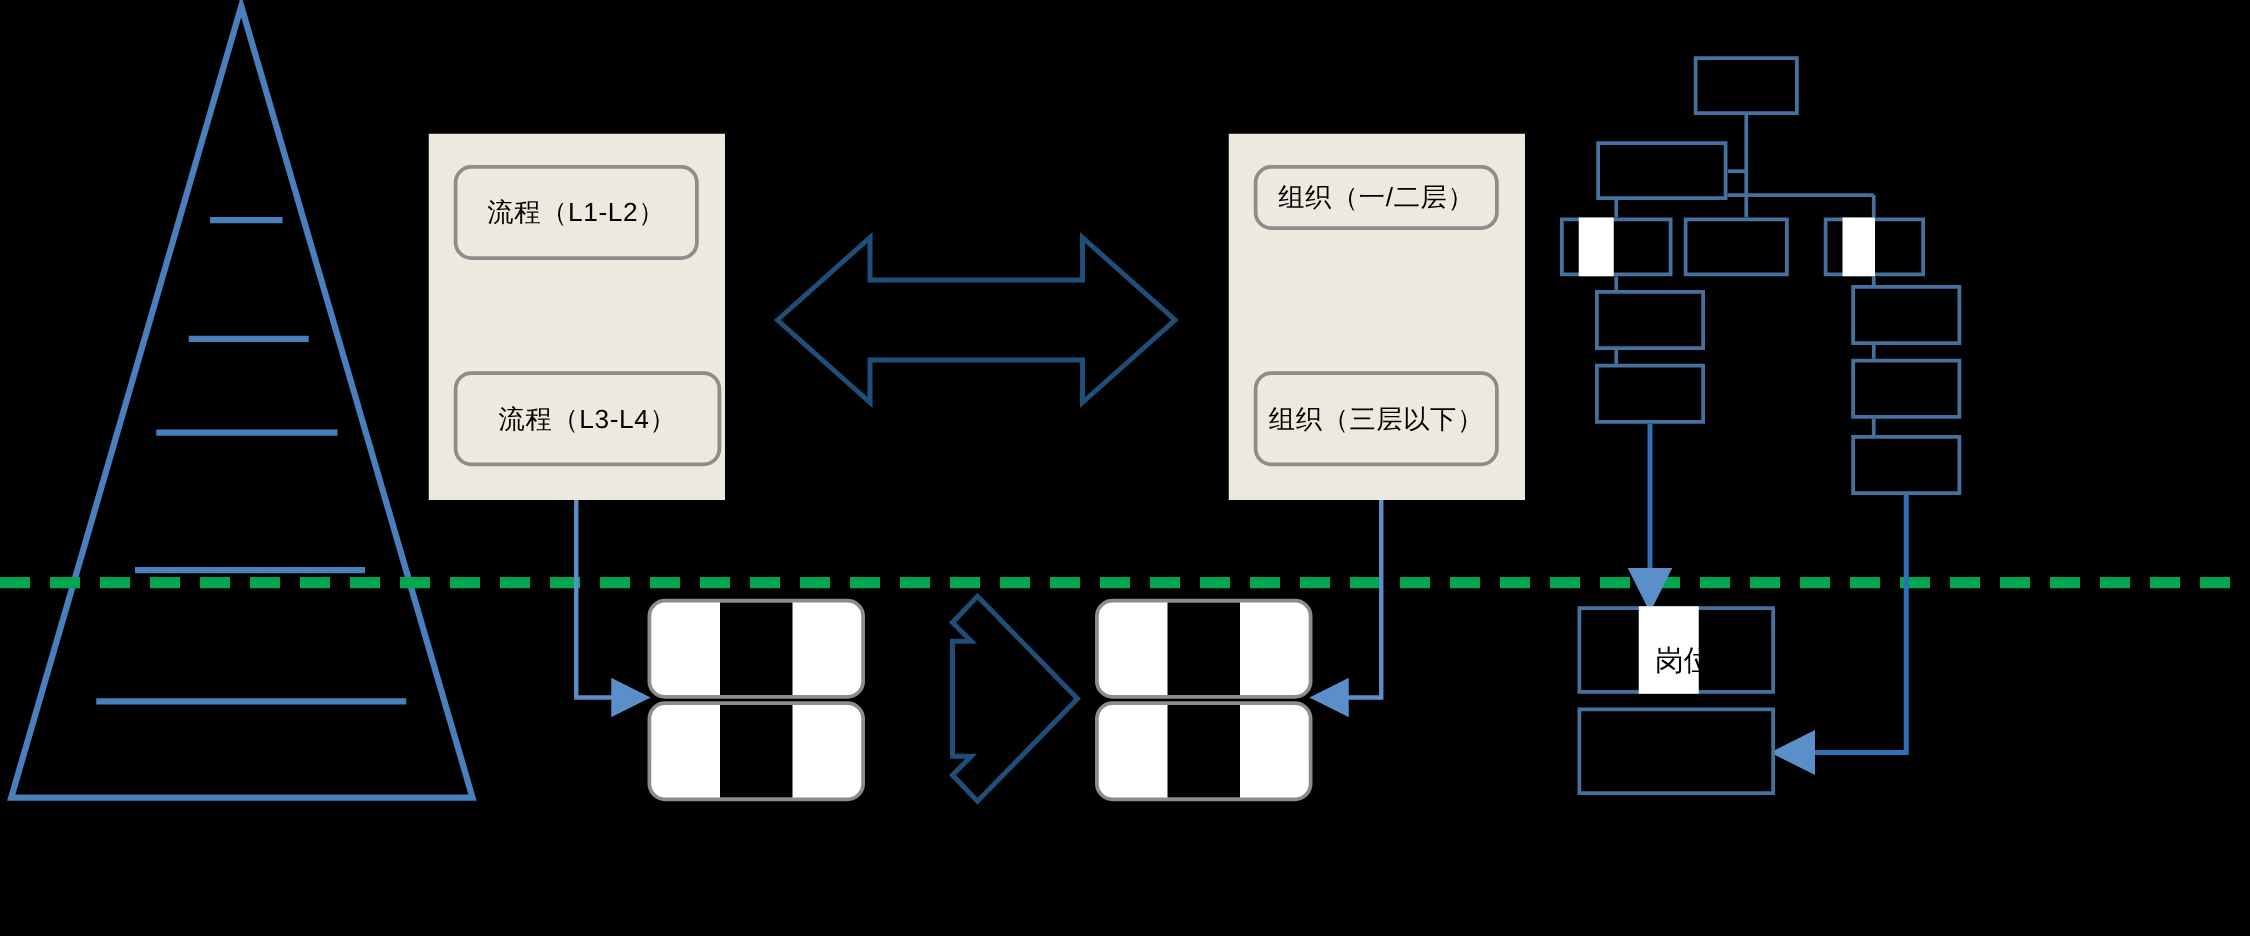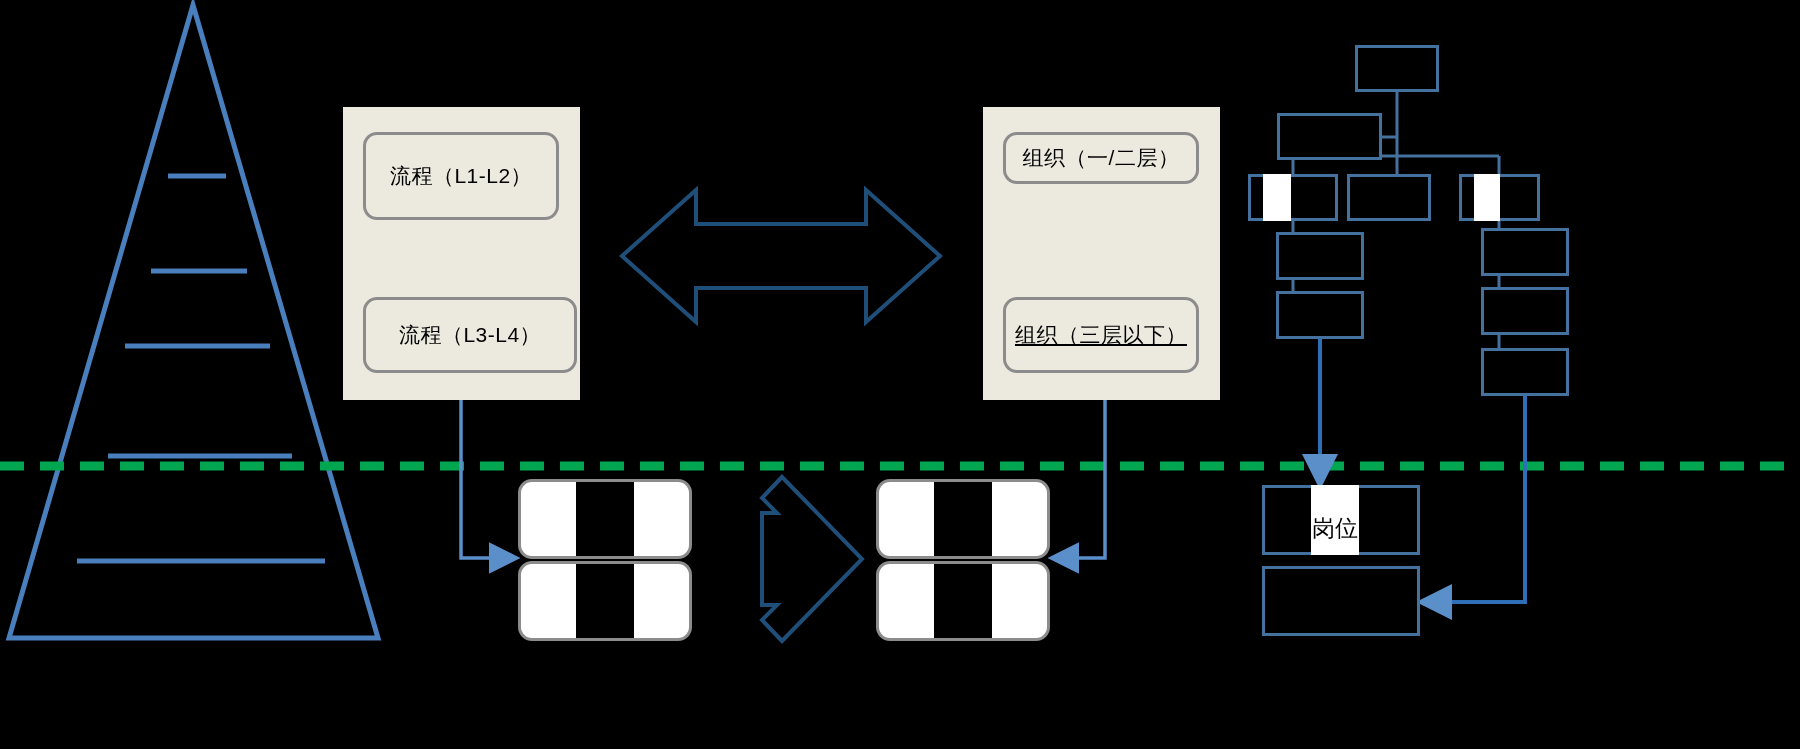--- a/index.html
+++ b/index.html
@@ -11,43 +11,43 @@
   
   .panel{position:absolute;background:#ece9df;}
   #panel-left{left:343px;top:107px;width:237px;height:293px;}
   #panel-right{left:983px;top:107px;width:237px;height:293px;}
 
   
   .rbox{position:absolute;box-sizing:border-box;border:3px solid #8c8c8c;
         border-radius:14px;background:#ece9df;display:flex;align-items:center;
         justify-content:center;color:#000;font-size:21px;letter-spacing:.5px;
         white-space:nowrap;}
-  #proc-top{left:363px;top:132px;width:196px;height:88px;}
+  #proc-top{left:363px;top:132px;width:196px;height:76px;}
   #proc-bot{left:363px;top:297px;width:214px;height:76px;}
   #org-top{left:1003px;top:132px;width:196px;height:52px;}
-  #org-bot{left:1003px;top:297px;width:196px;height:76px;text-decoration:underline;}
+  #org-bot{left:1003px;top:297px;width:196px;height:76px;}
 
   
   .wbox{position:absolute;box-sizing:border-box;border:3px solid #8c8c8c;
         border-radius:14px;background:#ffffff;overflow:hidden;}
   .wbox .maskband{position:absolute;top:-4px;bottom:-4px;background:#000;}
   #role-l-top{left:518px;top:479px;width:174px;height:80px;}
   #role-l-bot{left:518px;top:561px;width:174px;height:80px;}
   #role-r-top{left:876px;top:479px;width:174px;height:80px;}
   #role-r-bot{left:876px;top:561px;width:174px;height:80px;}
   .wbox .maskband{left:33%;width:34%;}
 
   
   .obox{position:absolute;box-sizing:border-box;border:3px solid #44719e;
         background:#000;}
   
   .obox .strip{position:absolute;top:-3px;bottom:-3px;background:#fff;}
   .obox .striptxt{position:absolute;top:16px;bottom:0;display:flex;
         align-items:center;justify-content:center;color:#000;font-size:23px;
-        white-space:nowrap;overflow:hidden;}
+        white-space:nowrap;overflow:hidden;padding-left:12px;}
 
   #oc1{left:1355px;top:45px;width:84px;height:47px;}
   #oc2{left:1277px;top:113px;width:105px;height:47px;}
   #oc3{left:1248px;top:174px;width:90px;height:47px;}
   #oc4{left:1347px;top:174px;width:84px;height:47px;}
   #oc5{left:1459px;top:174px;width:81px;height:47px;}
   #oc6{left:1276px;top:232px;width:88px;height:48px;}
   #oc7{left:1276px;top:291px;width:88px;height:48px;}
   #oc8{left:1481px;top:228px;width:88px;height:48px;}
   #oc9{left:1481px;top:287px;width:88px;height:48px;}

